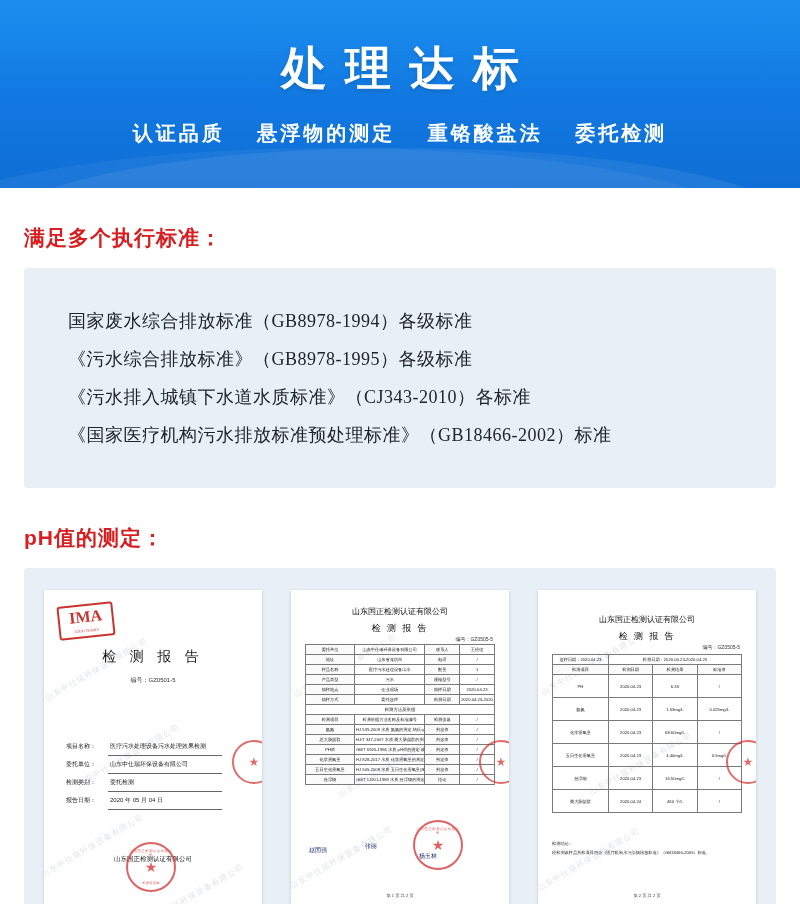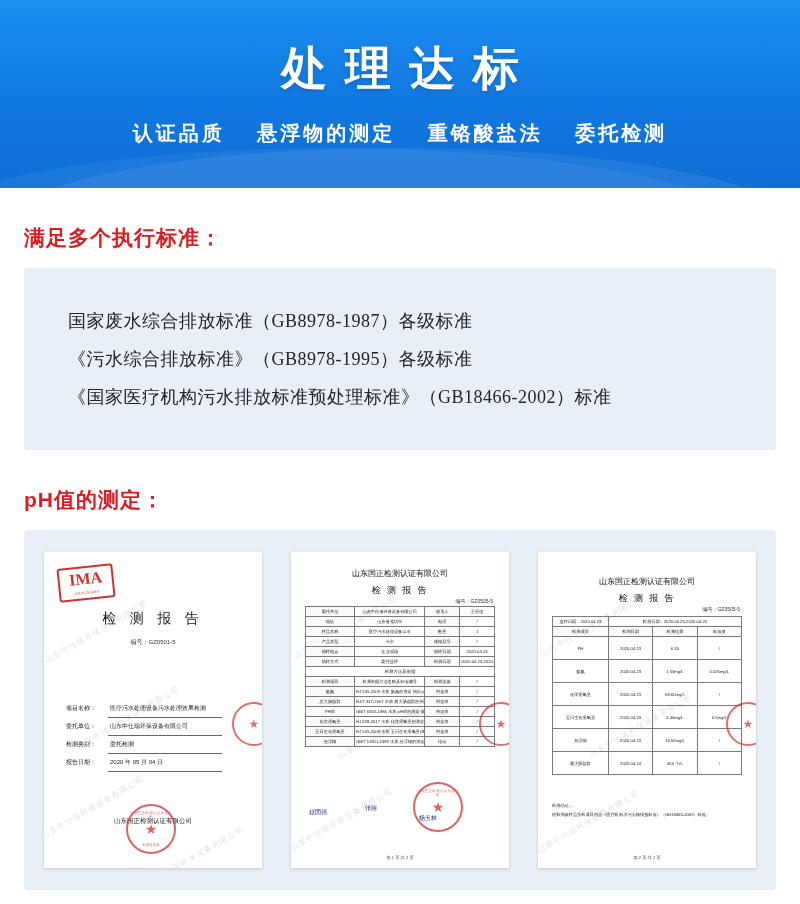--- a/index.html
+++ b/index.html
@@ -313,22 +313,23 @@
     <span class="item">重铬酸盐法</span>
     <span class="item">委托检测</span>
   </div>
 </div>
 
 <div class="content">
 
   <div class="section-title">满足多个执行标准：</div>
 
   <div class="standards-box">
-    <div class="line">国家废水综合排放标准（GB8978-1987）各级标准</div>
+    <div class="line">国家废水综合排放标准（GB8978-1994）各级标准</div>
     <div class="line">《污水综合排放标准》（GB8978-1995）各级标准</div>
+    <div class="line">《污水排入城镇下水道水质标准》（CJ343-2010）各标准</div>
     <div class="line">《国家医疗机构污水排放标准预处理标准》（GB18466-2002）标准</div>
   </div>
 
   <div class="section-title">pH值的测定：</div>
 
   <div class="reports-box">
 
     <div class="report-card">
       <div class="wm" style="left:-6px; top:74px;">山东中仕瑞环保设备有限公司</div>
       <div class="wm" style="left:26px; top:160px;">山东中仕瑞环保设备有限公司</div>

